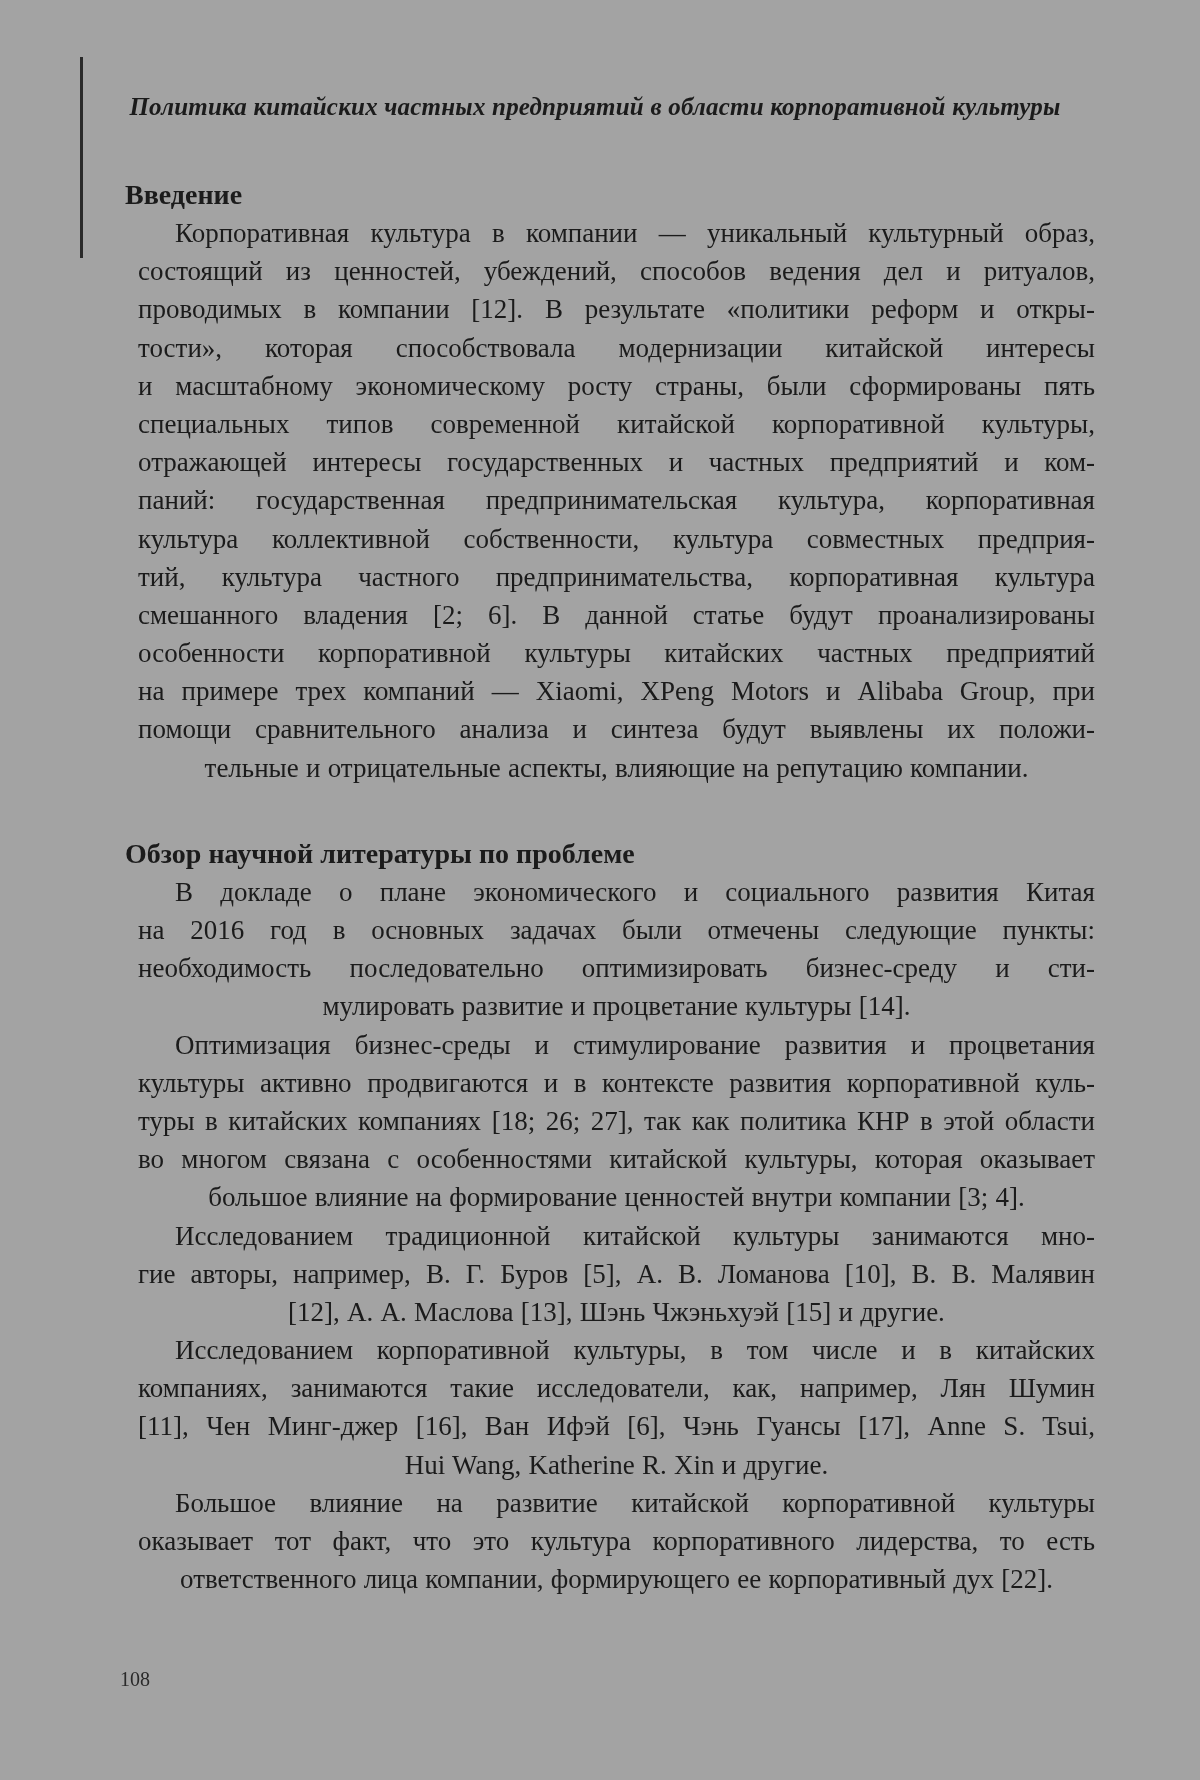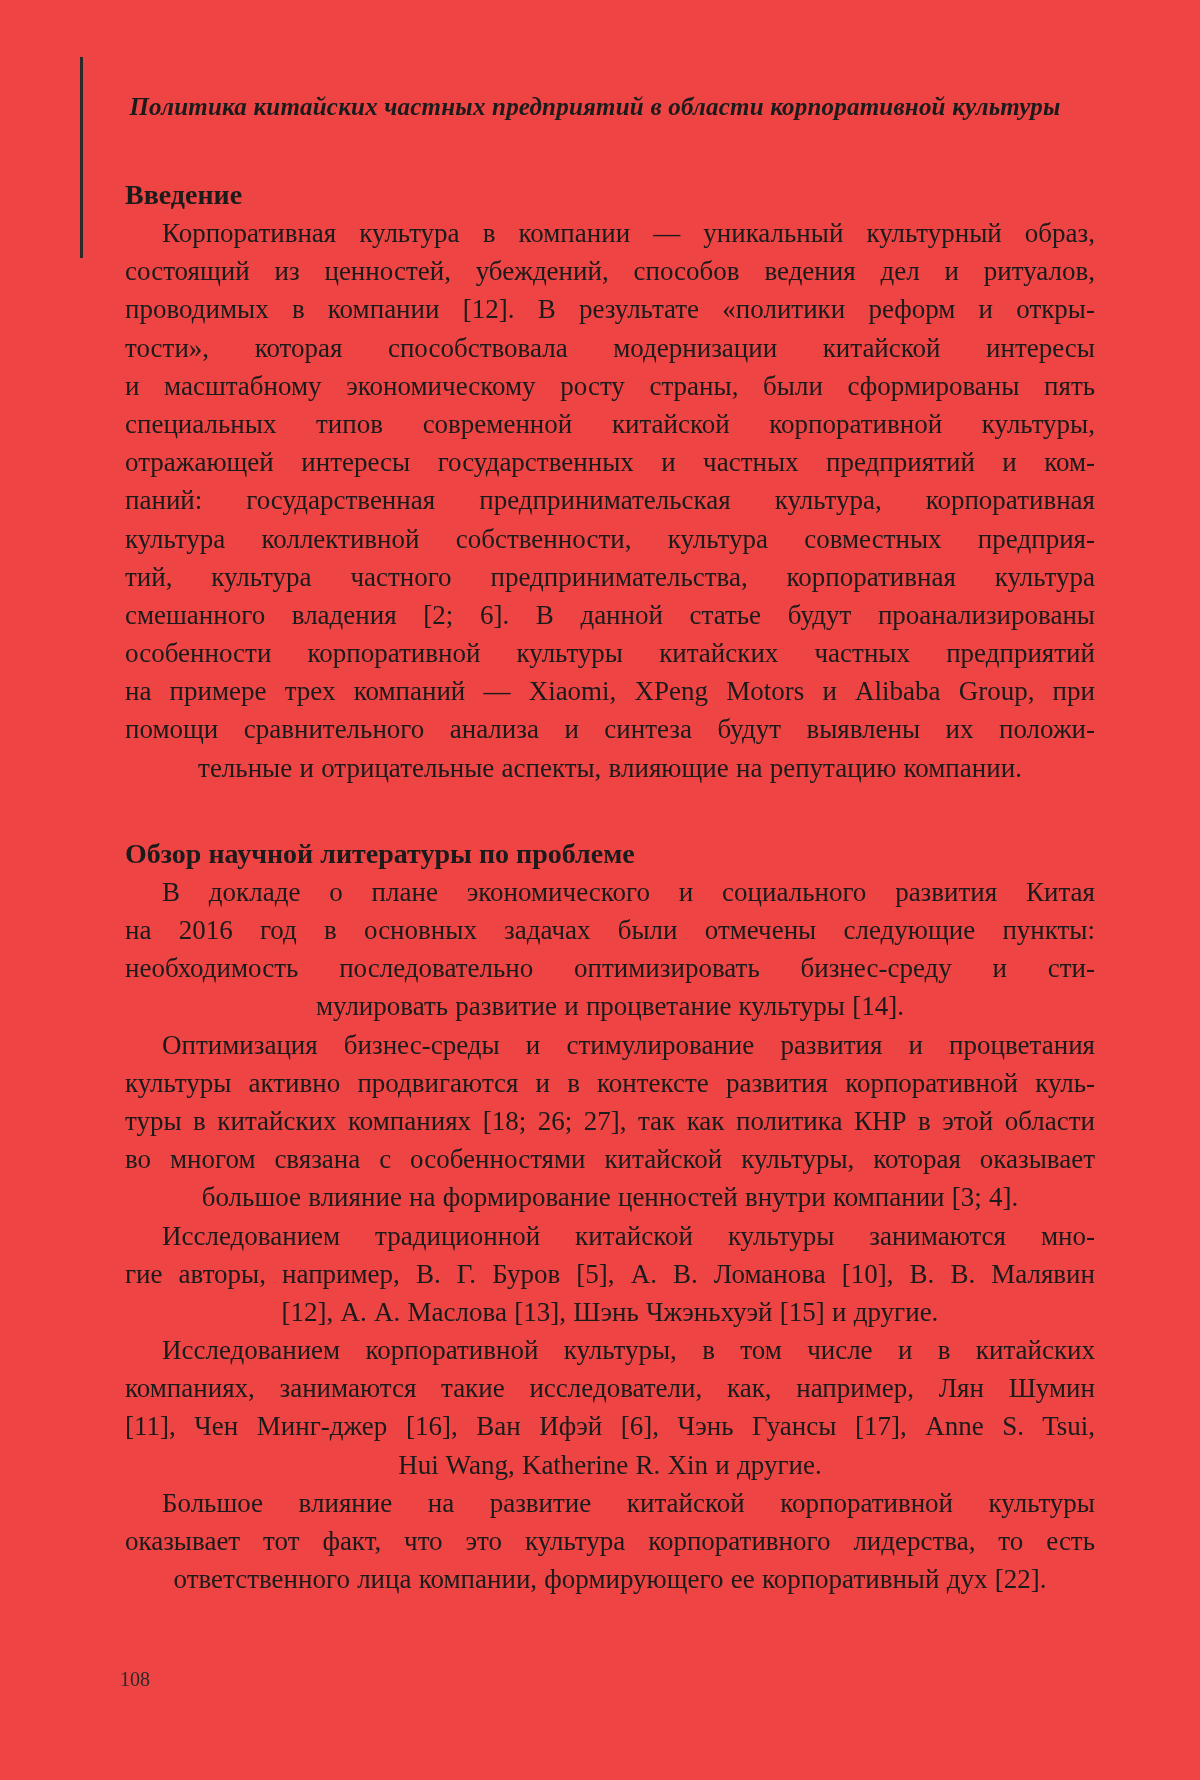--- a/index.html
+++ b/index.html
@@ -1,20 +1,20 @@
 <!DOCTYPE html>
 <html><head>
 <meta charset="utf-8">
 <style>
   html, body { margin: 0; padding: 0; background: #ffffff; }
   .page {
     position: relative;
     width: 1200px;
     height: 1780px;
-    background: #ef4444;
+    background: #a3a3a3;
     font-family: "Liberation Serif", "DejaVu Serif", serif;
     color: #1b1b1b;
     overflow: hidden;
   }
   .margin-line {
     position: absolute;
     left: 80px;
     top: 57px;
     width: 3px;
     height: 201px;
@@ -47,20 +47,21 @@
   }
   .section-heading.subsequent { margin-top: 48px; }
   .para { margin: 0; }
   .line {
     font-size: 27px;
     line-height: 38.2px;
     height: 38.2px;
     overflow: hidden;
     text-align: justify;
     word-spacing: 0.5px;
+    margin-left: 13px;
   }
   .line::after { content: ""; display: inline-block; width: 100%; height: 0; }
   .line.last { text-align: center; }
   .line.last::after { content: none; }
   .line.indent { text-indent: 37px; }
   .page-number {
     position: absolute;
     left: 120px;
     top: 1668px;
     font-size: 20px;

